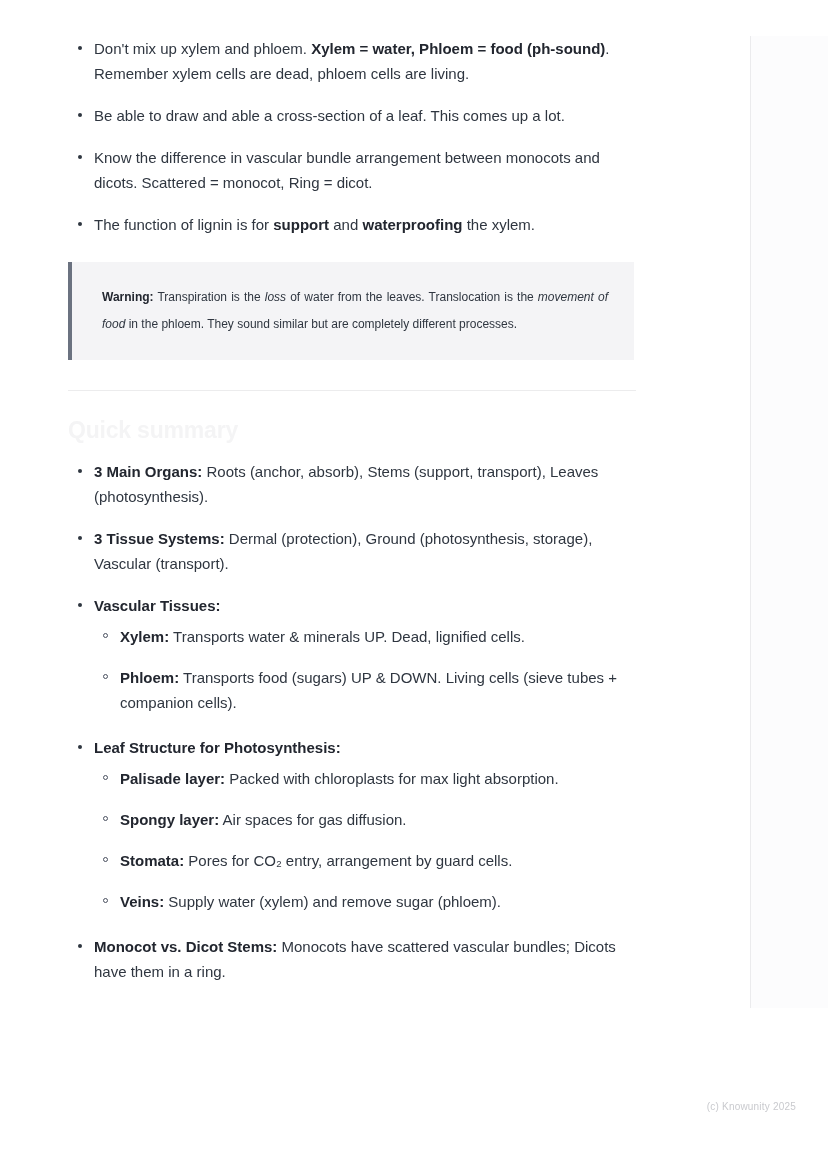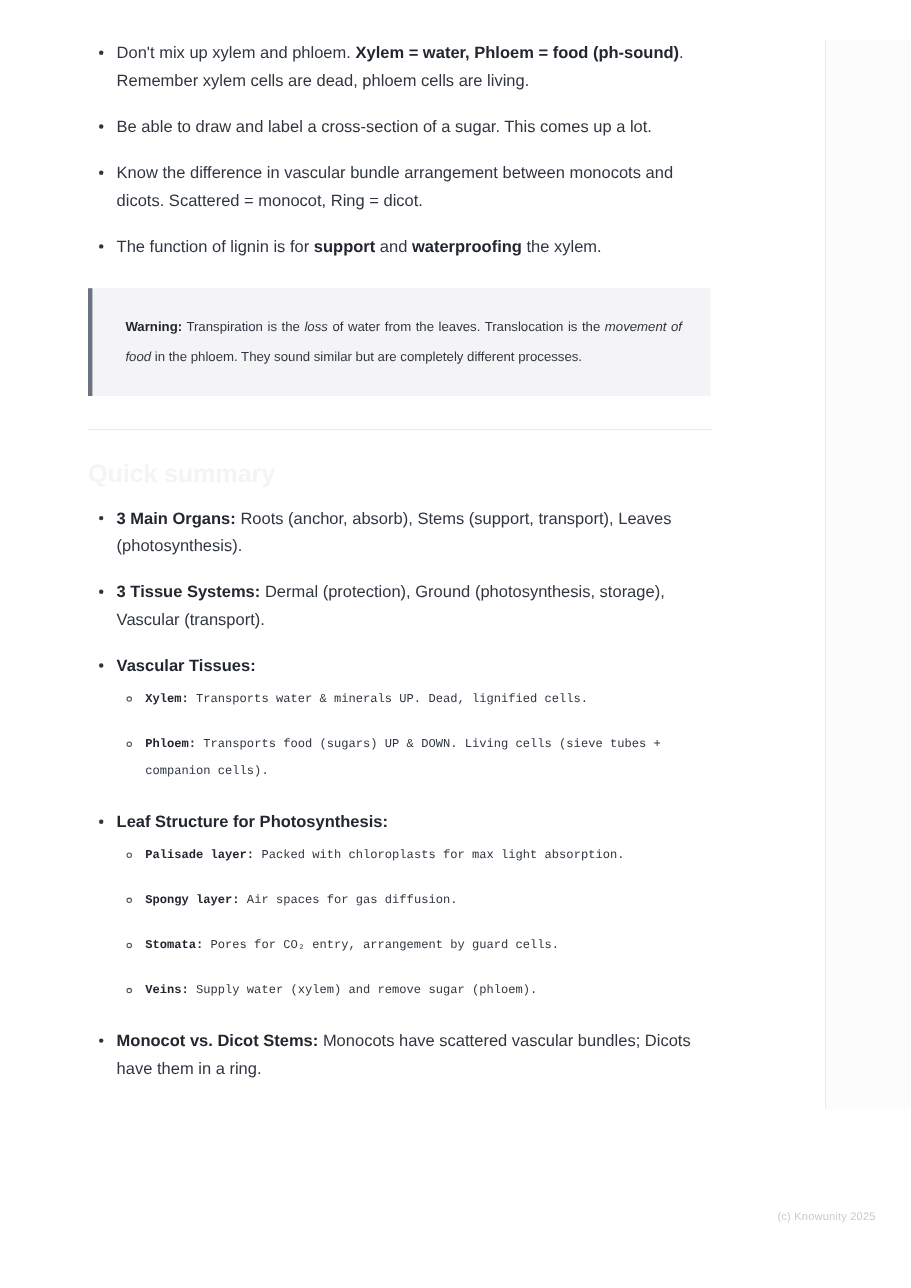--- a/index.html
+++ b/index.html
@@ -24,21 +24,21 @@
     top: 36px;
     width: 78px;
     height: 972px;
     background: #fcfcfd;
     border-left: 1px solid #ebebed;
     pointer-events: none;
   }
 
   .content {
     position: absolute;
-    left: 80px;
+    left: 68px;
     top: 36px;
     width: 570px;
   }
 
   ul.lvl1 {
     list-style: none;
     margin: 0;
     padding: 0;
   }
   ul.lvl1 > li {
@@ -62,23 +62,22 @@
 
   ul.lvl2 {
     list-style: none;
     margin: 6px 0 0 0;
     padding: 0;
   }
   ul.lvl2 > li {
     position: relative;
     padding-left: 26px;
     margin: 0 0 16px 0;
-    font-size: 11px;
+    font-size: 15px;
     line-height: 25px;
-    font-family: Liberation Mono, monospace;
   }
   ul.lvl2 > li:last-child { margin-bottom: 0; }
   ul.lvl2 > li::before {
     content: "";
     position: absolute;
     left: 9px;
     top: 9px;
     width: 5px;
     height: 5px;
     border-radius: 50%;
@@ -141,21 +140,21 @@
 </style>
 </head>
 <body>
 
 <div class="page-edge"></div>
 
 <div class="content">
 
   <ul class="lvl1" id="tips-list">
       <li><span>Don't mix up xylem and phloem. </span><b>Xylem = water, Phloem = food (ph-sound)</b><span>. Remember xylem cells are dead, phloem cells are living.</span></li>
-      <li><span>Be able to draw and label a cross-section of a sugar. This comes up a lot.</span></li>
+      <li><span>Be able to draw and able a cross-section of a leaf. This comes up a lot.</span></li>
       <li><span>Know the difference in vascular bundle arrangement between monocots and dicots. Scattered = monocot, Ring = dicot.</span></li>
       <li><span>The function of lignin is for </span><b>support</b><span> and </span><b>waterproofing</b><span> the xylem.</span></li>
     </ul>
 
   <div class="callout">
     <p id="callout-text"><b>Warning:</b><span> Transpiration is the </span><i>loss</i><span> of water from the leaves. Translocation is the </span><i>movement of food</i><span> in the phloem. They sound similar but are completely different processes.</span></p>
   </div>
 
   <div class="divider"></div>
 

